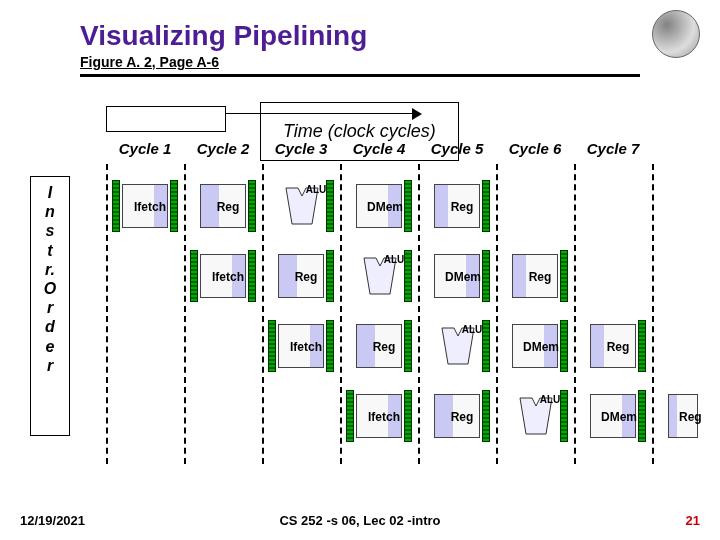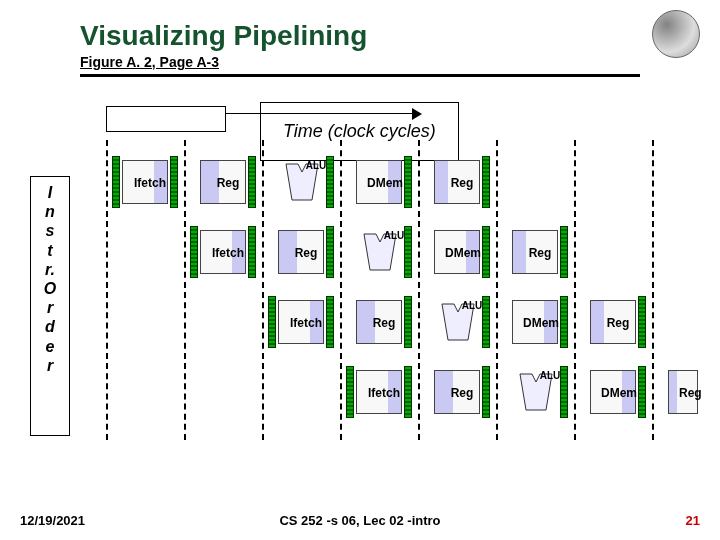--- a/index.html
+++ b/index.html
@@ -11,21 +11,21 @@
     font-family: Arial, Helvetica, sans-serif;
     position: relative;
     overflow: hidden;
   }
   .title {
     position: absolute;
     left: 80px;
     top: 20px;
     font-size: 28px;
     font-weight: bold;
-    color: #14532d;
+    color: #4c1d95;
   }
   .subtitle {
     position: absolute;
     left: 80px;
     top: 54px;
     font-size: 14px;
     font-weight: bold;
     text-decoration: underline;
     color: #000;
   }
@@ -215,21 +215,21 @@
     font-size: 13px;
     font-weight: bold;
     color: #c00;
   }
 </style>
 </head>
 <body>
 
 <div class="logo"></div>
 <div class="title">Visualizing Pipelining</div>
-<div class="subtitle">Figure A. 2, Page A-3</div>
+<div class="subtitle">Figure A. 2, Page A-6</div>
 <div class="hr"></div>
 
 <div class="time-arrow-line"></div>
 <div class="time-arrow-head"></div>
 <div class="time-arrow-box"></div>
 <div class="time-box">Time (clock cycles)</div>
 
 <div class="instr-label">
   <span>I</span>
   <span>n</span>
@@ -239,20 +239,29 @@
   <span></span>
   <span>O</span>
   <span>r</span>
   <span>d</span>
   <span>e</span>
   <span>r</span>
 </div>
 
 <div class="diagram">
 
+  <div class="cycle-labels">
+    <div class="cycle-label" style="left:0px">Cycle 1</div>
+    <div class="cycle-label" style="left:78px">Cycle 2</div>
+    <div class="cycle-label" style="left:156px">Cycle 3</div>
+    <div class="cycle-label" style="left:234px">Cycle 4</div>
+    <div class="cycle-label" style="left:312px">Cycle 5</div>
+    <div class="cycle-label" style="left:390px">Cycle 6</div>
+    <div class="cycle-label" style="left:468px">Cycle 7</div>
+  </div>
 
   <div class="grid">
     <div class="vline" style="left:0px"></div>
     <div class="vline" style="left:78px"></div>
     <div class="vline" style="left:156px"></div>
     <div class="vline" style="left:234px"></div>
     <div class="vline" style="left:312px"></div>
     <div class="vline" style="left:390px"></div>
     <div class="vline" style="left:468px"></div>
     <div class="vline" style="left:546px"></div>

